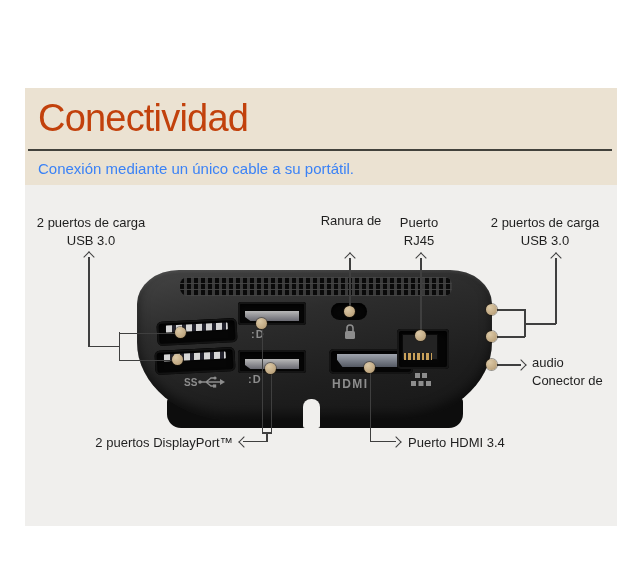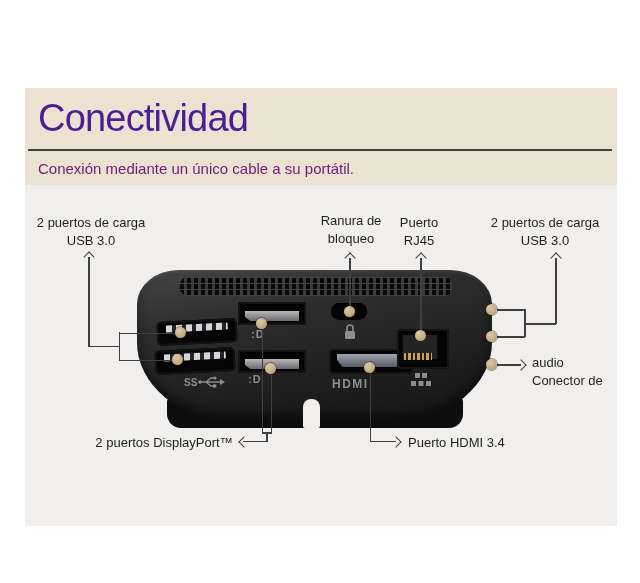--- a/index.html
+++ b/index.html
@@ -6,23 +6,23 @@
   body{
     width:640px;height:583px;background:#ffffff;
     font-family:"Liberation Sans", sans-serif;
     position:relative;overflow:hidden;
     -webkit-font-smoothing:antialiased;
   }
   .abs{position:absolute;}
 
   
   .header{left:25px;top:88px;width:592px;height:97px;background:#ebe2d2;}
-  .title{left:38px;top:97px;font-size:38px;font-weight:500;letter-spacing:-0.8px;color:#4c1d95;}
+  .title{left:38px;top:97px;font-size:38px;font-weight:500;letter-spacing:-0.8px;color:#c2410c;}
   .divider{left:28px;top:149px;width:584px;height:2px;background:#42423c;}
-  .subtitle{left:38px;top:160px;font-size:15px;color:#701a75;}
+  .subtitle{left:38px;top:160px;font-size:15px;color:#3b82f6;}
 
   
   .panel{left:25px;top:185px;width:592px;height:341px;background:#f0efed;}
 
   
   .lbl{font-size:13px;line-height:18px;color:#1f1f1f;text-align:center;}
   .lbl span{display:block;}
   .lbl.left-align{text-align:left;}
   .lbl.right-align{text-align:right;}
 
@@ -79,21 +79,20 @@
 <div class="abs subtitle">Conexión mediante un único cable a su portátil.</div>
 
 <div class="abs panel"></div>
 
 <div class="abs lbl" style="left:31px;top:214px;width:120px;">
   <span>2 puertos de carga</span>
   <span>USB 3.0</span>
 </div>
 <div class="abs lbl" style="left:301px;top:212px;width:100px;">
   <span>Ranura de</span>
-  <span>bloqueo</span>
 </div>
 <div class="abs lbl" style="left:379px;top:214px;width:80px;">
   <span>Puerto</span>
   <span>RJ45</span>
 </div>
 <div class="abs lbl" style="left:485px;top:214px;width:120px;">
   <span>2 puertos de carga</span>
   <span>USB 3.0</span>
 </div>
 <div class="abs lbl left-align" style="left:532px;top:354px;width:84px;">

